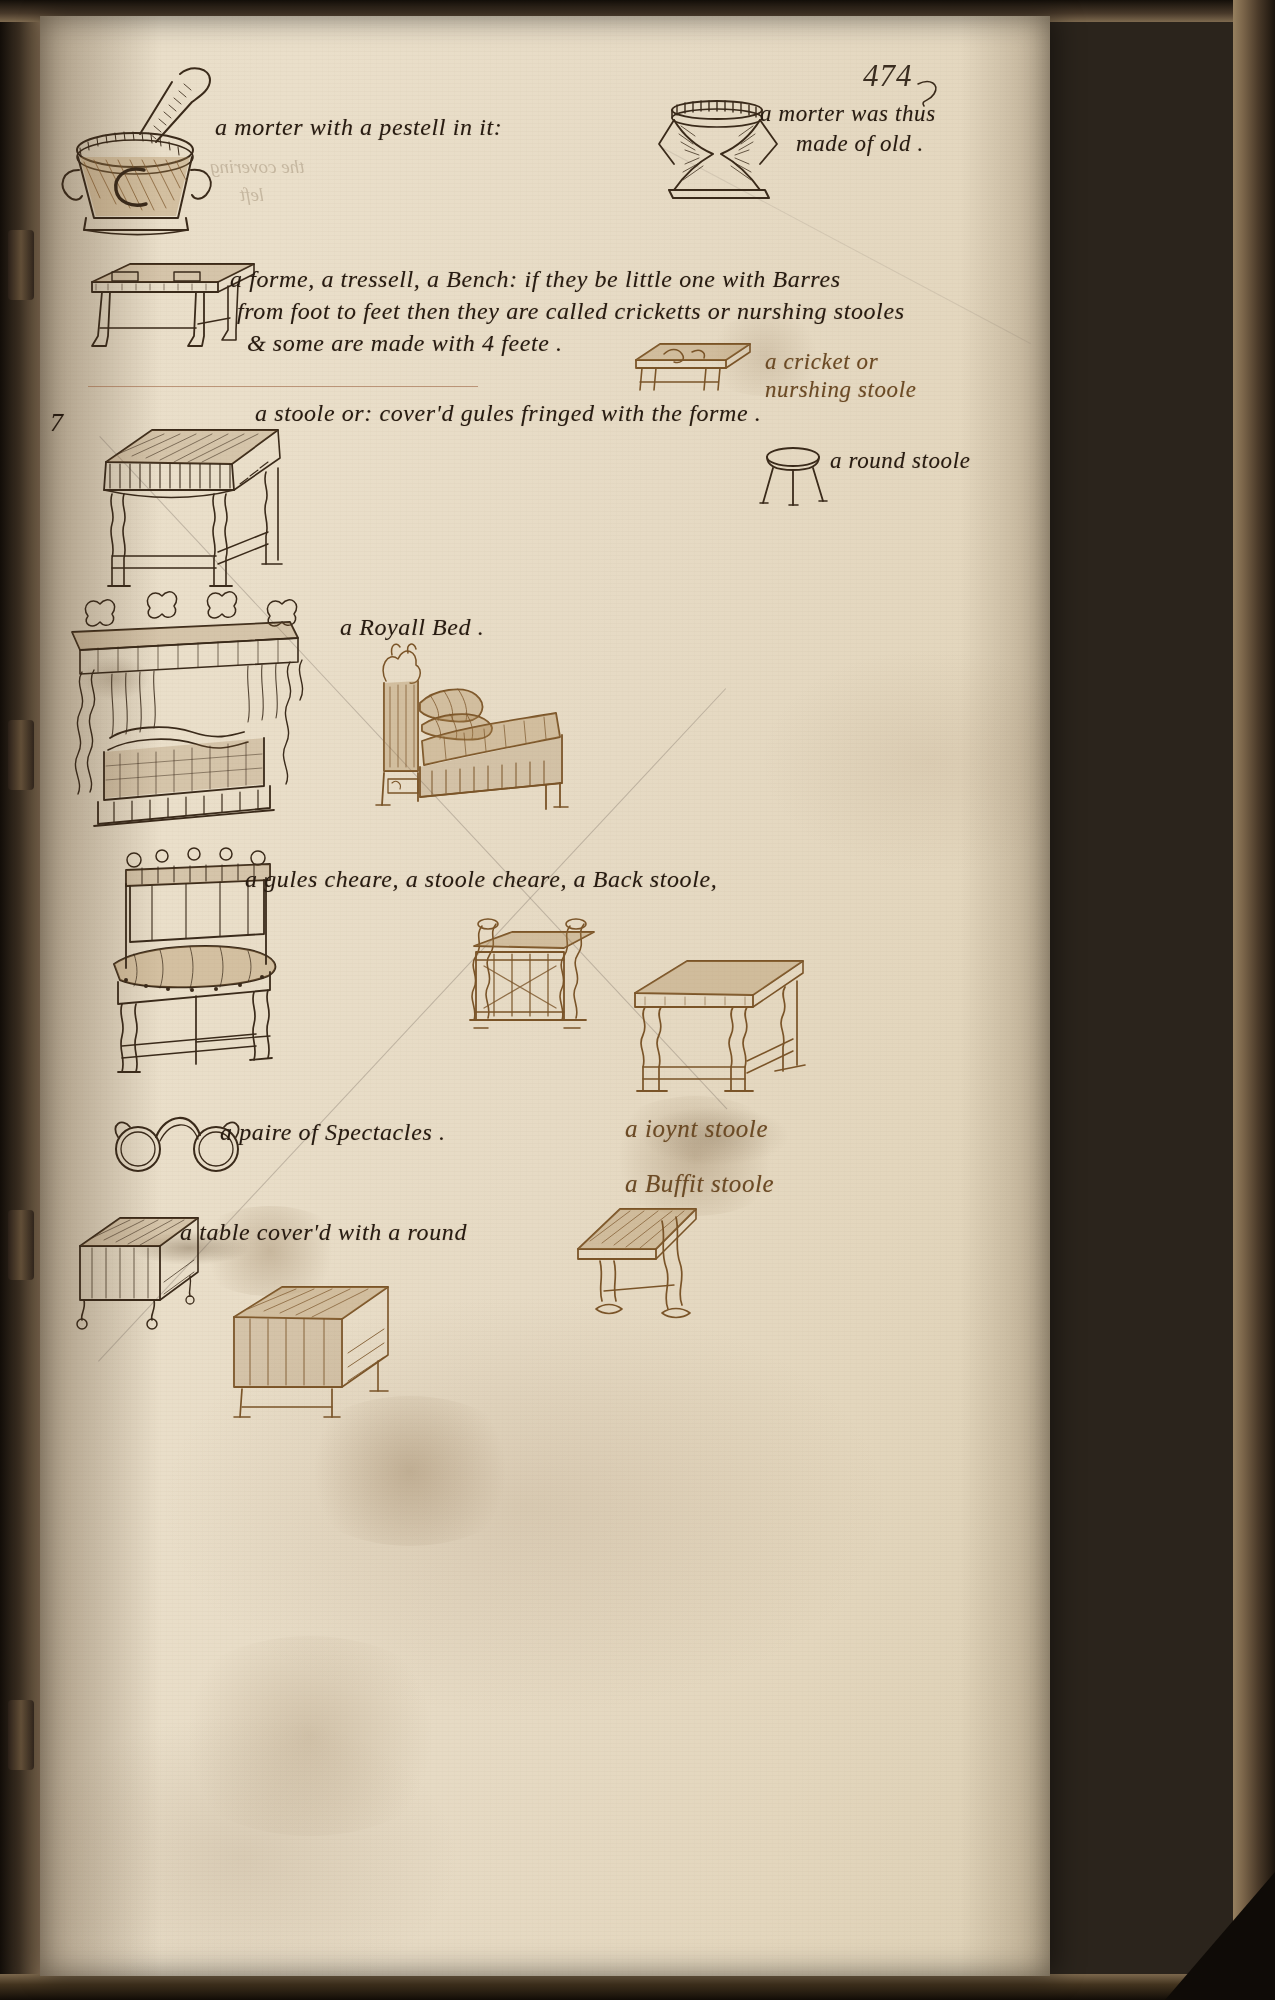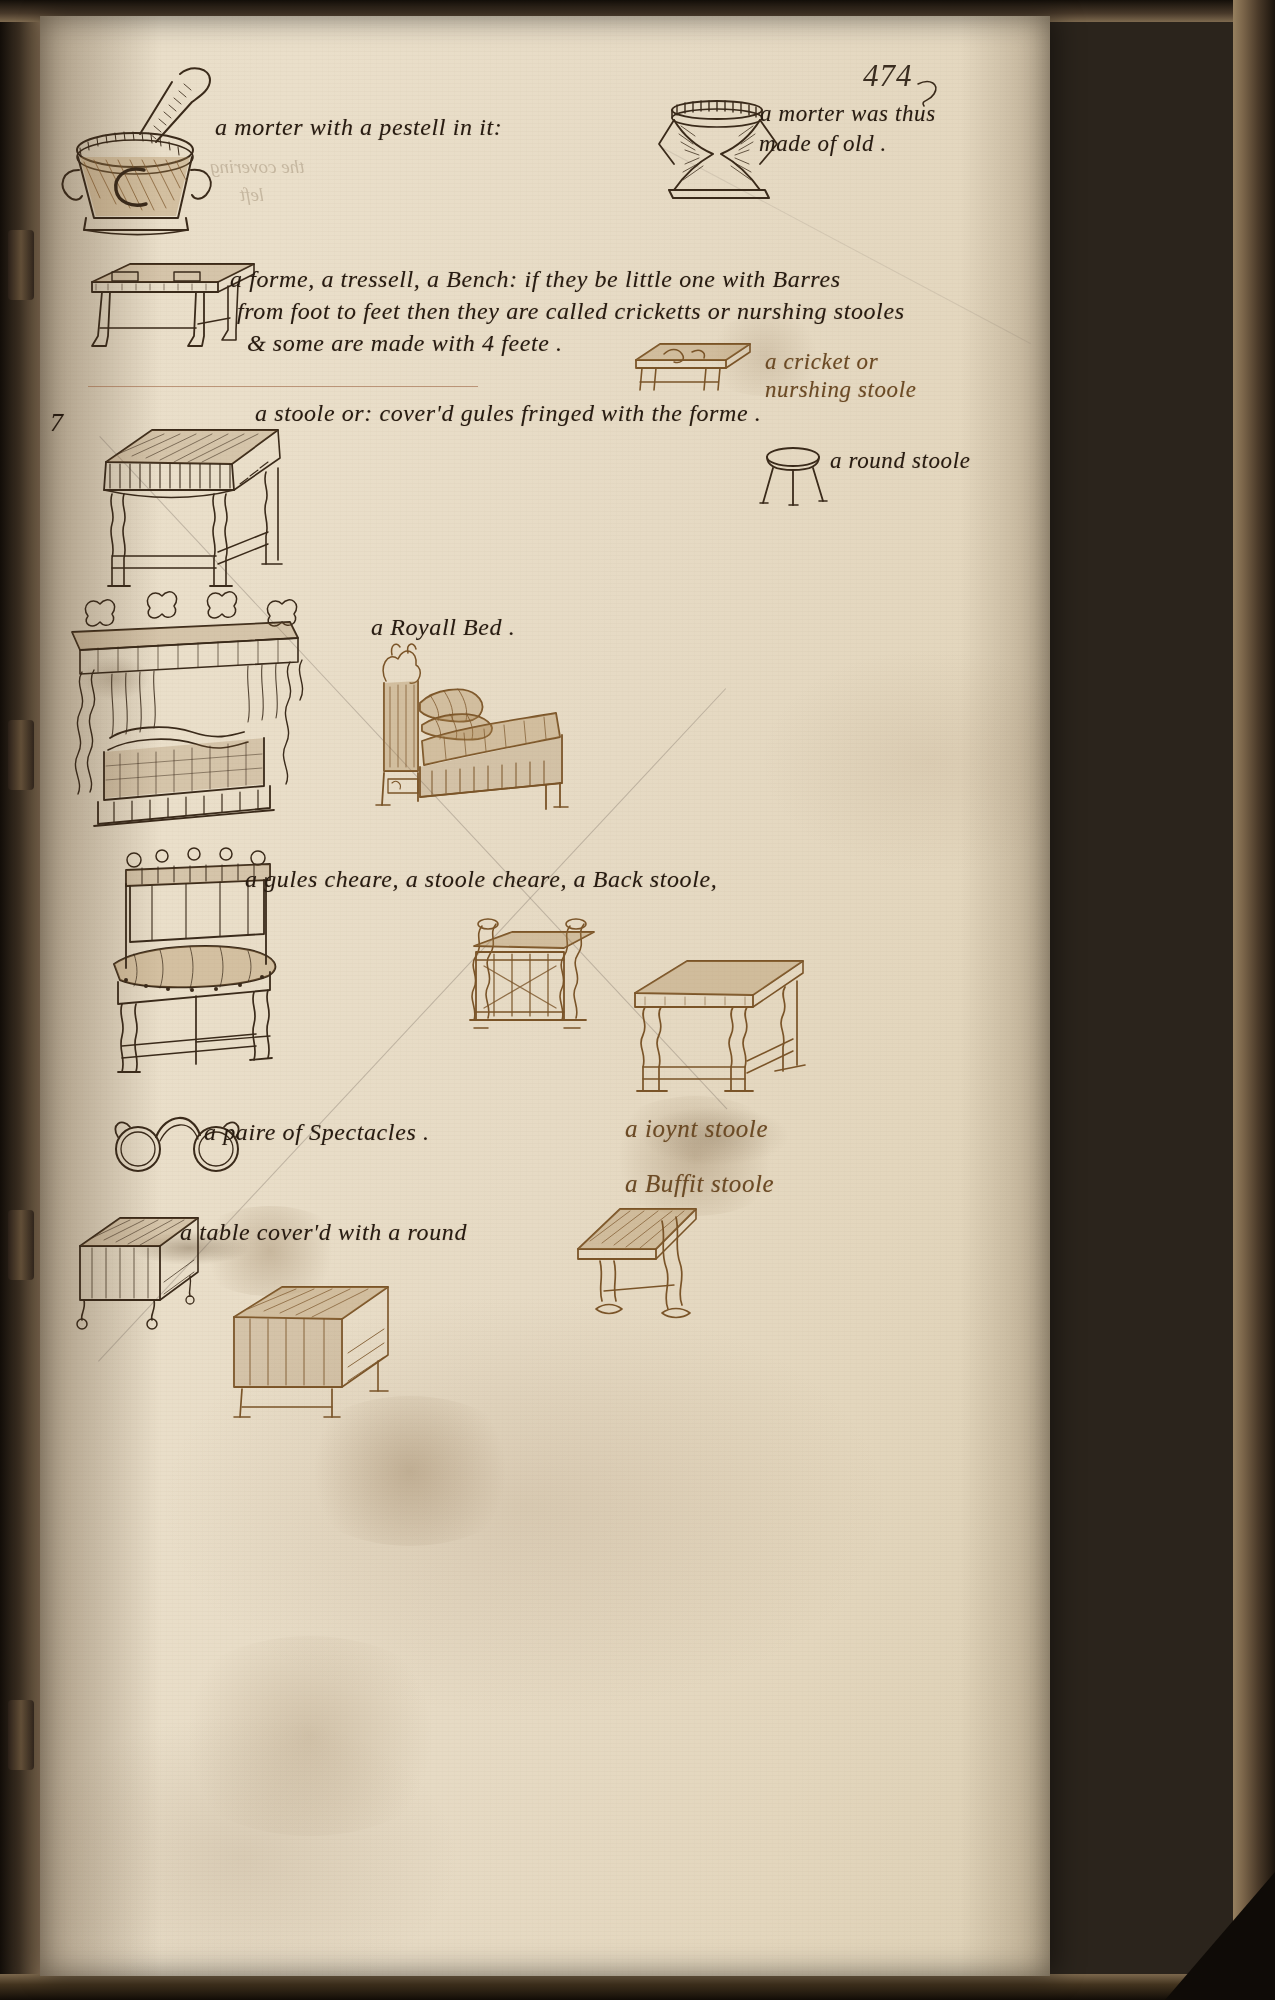--- a/index.html
+++ b/index.html
@@ -223,21 +223,21 @@
           <path d="M28,78 L46,68"></path>
           <path d="M28,86 L48,72"></path>
         <path d="M94,70 L80,64"></path>
           <path d="M96,78 L78,68"></path>
           <path d="M96,86 L76,72"></path>
       </g>
       <path class="s-dark" d="M14,96 L110,96 L114,104 L18,104 Z" stroke-width="2"></path>
     </svg>
 
     <div class="ink ink-dark l1" style="left:720px;top:82px;font-size:23px;">a morter was thus</div>
-    <div class="ink ink-dark l1" style="left:719px;top:112px;font-size:23px;">made of old .</div>
+    <div class="ink ink-dark l1" style="left:756px;top:112px;font-size:23px;">made of old .</div>
 
     <svg class="fig" style="left:38px;top:240px;" width="190" height="110" viewBox="0 0 190 110">
       <path class="s-dark" d="M14,26 L52,8 L176,8 L140,26 Z" stroke-width="1.8"></path>
       <path class="f-brn2" d="M14,26 L52,8 L176,8 L140,26 Z"></path>
       <path class="s-dark" d="M14,26 L14,36 L140,36 L140,26" stroke-width="1.8"></path>
       <path class="s-dark" d="M140,36 L176,18 L176,8" stroke-width="1.6"></path>
       <rect class="s-dark" x="34" y="16" width="26" height="9" stroke-width="1.4"></rect>
       <rect class="s-dark" x="96" y="16" width="26" height="9" stroke-width="1.4"></rect>
 
       <path class="s-dark" d="M24,36 L20,80 L14,90 L28,90 L30,80 L32,36" stroke-width="1.8"></path>
@@ -415,21 +415,21 @@
         <path d="M110,212 L110,231"></path>
           <path d="M128,211 L128,229"></path>
           <path d="M146,210 L146,228"></path>
         <path d="M164,208 L164,226"></path>
           <path d="M182,206 L182,224"></path>
           <path d="M200,204 L200,223"></path>
       </g>
       <path class="s-dark" d="M36,240 L216,224" stroke-width="1.8"></path>
     </svg>
 
-    <div class="ink ink-dark" style="left:300px;top:598px;font-size:24px;margin-left:31px;">a Royall Bed .</div>
+    <div class="ink ink-dark" style="left:300px;top:598px;font-size:24px;">a Royall Bed .</div>
 
     <svg class="fig" style="left:320px;top:625px;" width="230" height="190" viewBox="0 0 230 190">
 
       <g class="s-brn" stroke-width="1.5">
         <path d="M26,40 C18,26 28,10 38,18 C44,4 58,10 56,24 C64,28 60,44 50,42"></path>
         <path d="M32,14 C30,4 36,0 40,6"></path>
         <path d="M48,12 C46,2 54,0 56,8"></path>
       </g>
       <path class="s-brn" d="M24,42 L24,130 L58,130 L58,40" stroke-width="1.8"></path>
       <path class="f-brn" d="M24,42 L24,130 L58,130 L58,40 Z"></path>
@@ -626,21 +626,21 @@
       <circle class="s-dark" cx="38" cy="48" r="22" stroke-width="2"></circle>
       <circle class="s-dark" cx="38" cy="48" r="17" stroke-width="1.3"></circle>
       <circle class="s-dark" cx="116" cy="48" r="22" stroke-width="2"></circle>
       <circle class="s-dark" cx="116" cy="48" r="17" stroke-width="1.3"></circle>
       <path class="s-dark" d="M56,36 C66,12 92,10 100,34" stroke-width="2.2"></path>
       <path class="s-dark" d="M60,40 C70,20 90,18 98,38" stroke-width="1.3"></path>
       <path class="s-dark" d="M18,36 C10,24 22,16 30,26" stroke-width="1.8"></path>
       <path class="s-dark" d="M136,36 C144,24 132,16 124,26" stroke-width="1.8"></path>
     </svg>
 
-    <div class="ink ink-dark" style="left:164px;top:1103px;font-size:24px;font-style:italic;">a paire of Spectacles .</div>
+    <div class="ink ink-dark" style="left:180px;top:1103px;font-size:24px;font-style:italic;">a paire of Spectacles .</div>
 
     <svg class="fig" style="left:28px;top:1190px;" width="150" height="130" viewBox="0 0 150 130">
       <path class="s-dark" d="M12,40 L52,12 L130,12 L92,40 Z" stroke-width="1.8"></path>
       <path class="f-brn2" d="M12,40 L52,12 L130,12 L92,40 Z"></path>
       <g class="s-dark" stroke-width=".8" opacity=".7">
         <path d="M24,32 L62,14"></path>
           <path d="M36,34 L76,14"></path>
           <path d="M48,36 L90,14"></path>
         <path d="M60,38 L104,14"></path>
           <path d="M72,39 L116,14"></path>

